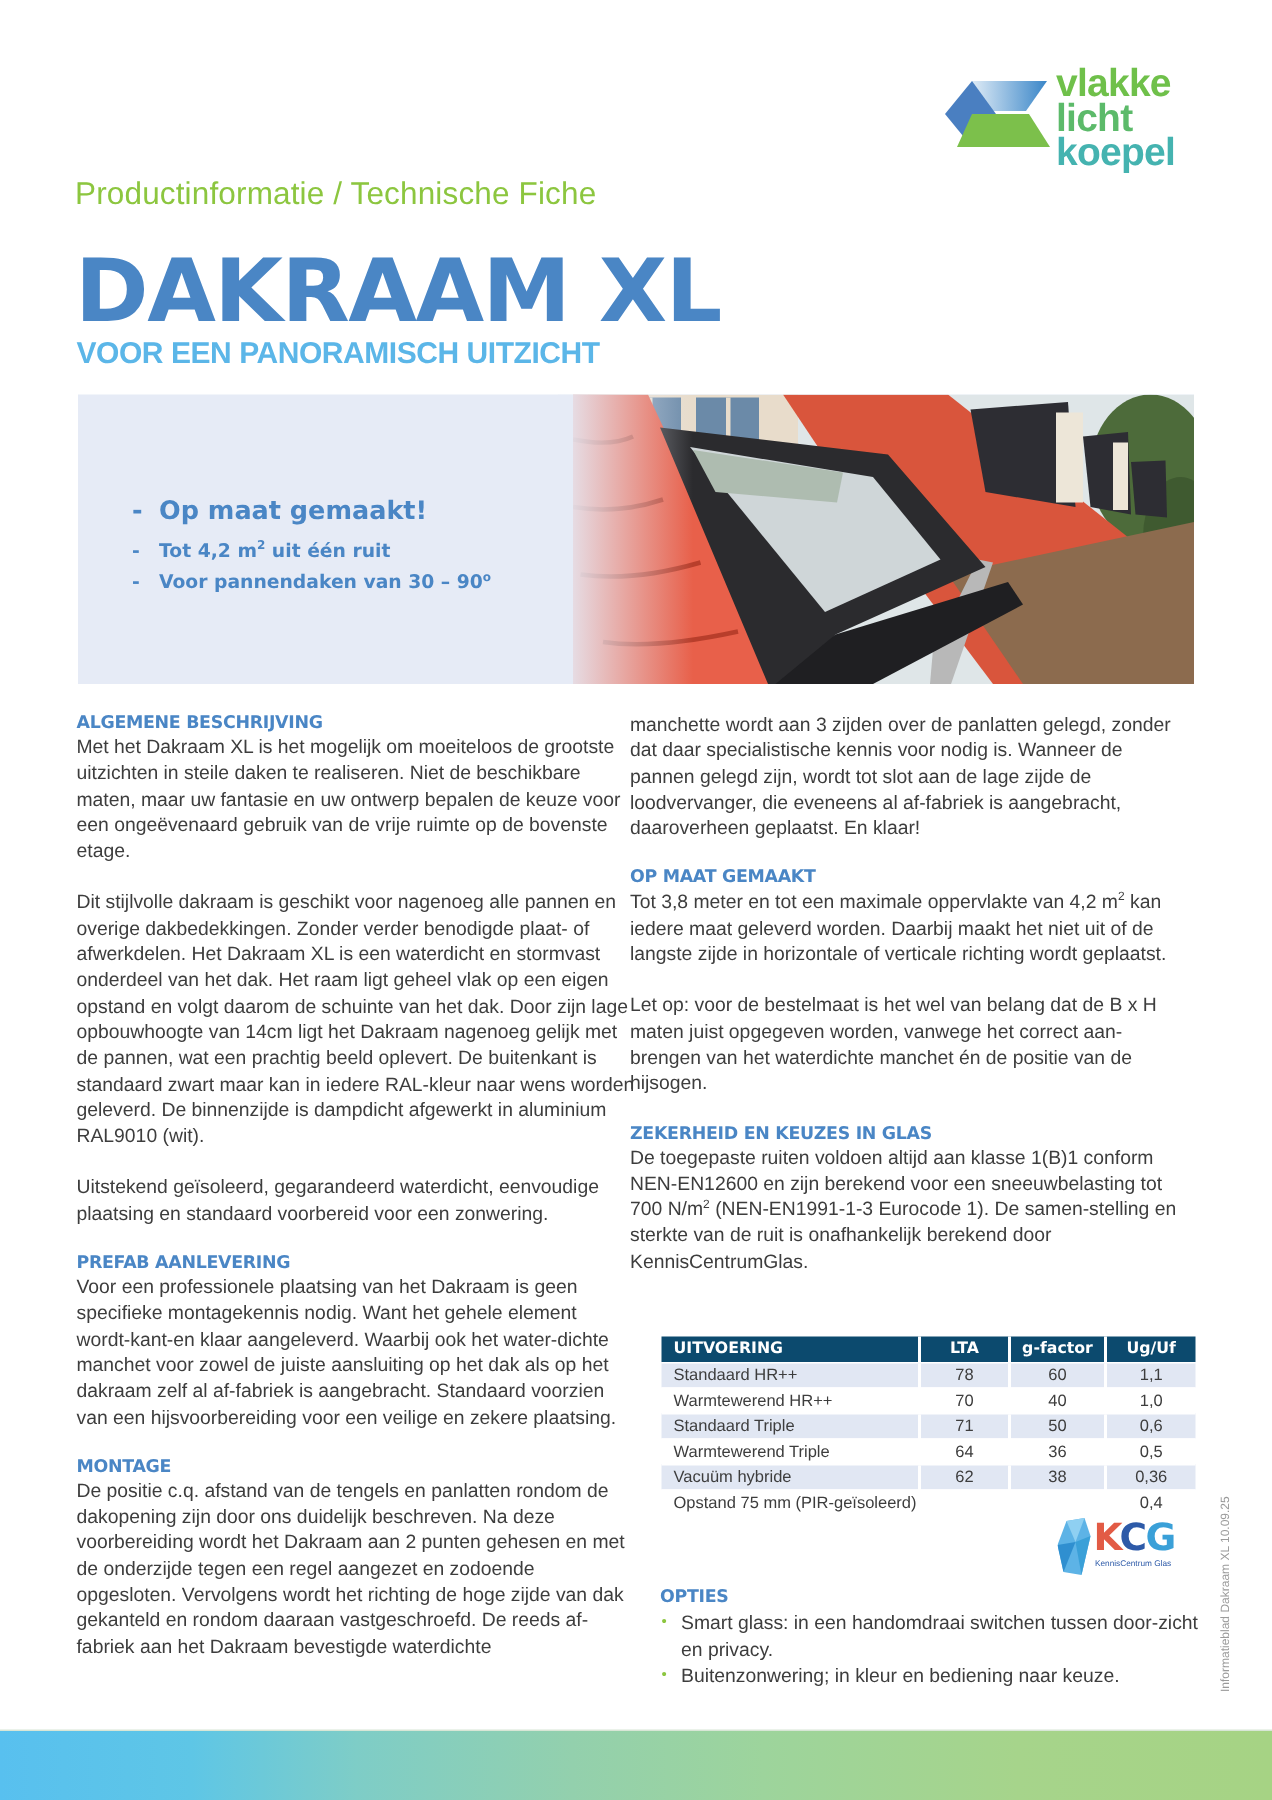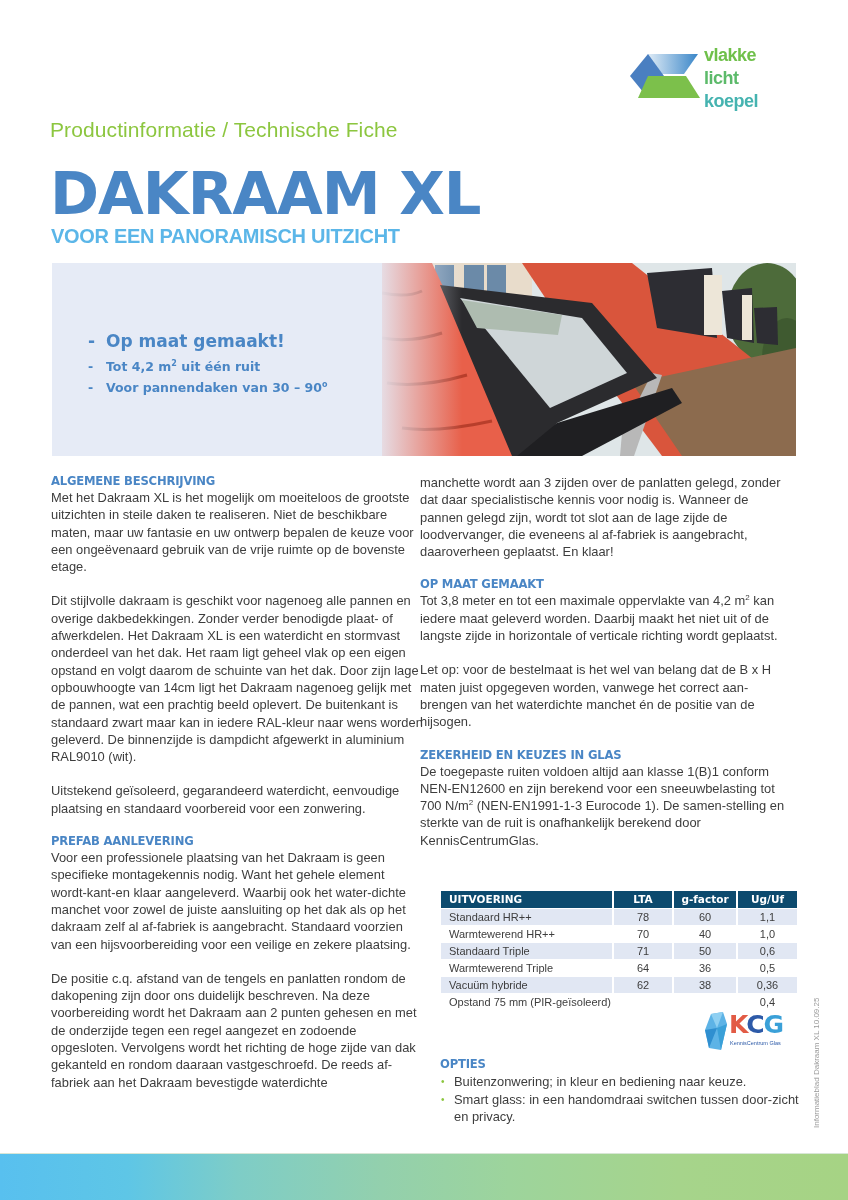--- a/index.html
+++ b/index.html
@@ -3,21 +3,21 @@
 <meta charset="utf-8">
 <style>
   * { box-sizing: border-box; margin: 0; padding: 0; }
   html, body { width: 848px; height: 1200px; background: #ffffff; overflow: hidden; }
   body { position: relative; font-family: "Liberation Sans", "DejaVu Sans", sans-serif; color: #3b3b3b; }
 
   
   .logo { position: absolute; left: 630px; top: 44px; width: 170px; height: 80px; }
   .logo svg { position: absolute; left: 0; top: 8px; }
   .logo-text { position: absolute; left: 74px; top: 0; font-family: "Liberation Sans", sans-serif; font-weight: bold;
-    font-size: 18px; line-height: 23px; letter-spacing: -0.5px; }
+    font-size: 26px; line-height: 23px; letter-spacing: -0.5px; }
   .logo-text span { display: block; }
   .logo-text .l1 { color: #6fc04a; }
   .logo-text .l2 { color: #5cba6a; }
   .logo-text .l3 { color: #45b3b0; }
 
   .subtitle-top { position: absolute; left: 50px; top: 118px; font-size: 21px; color: #8cc63f; letter-spacing: 0.1px; }
   .main-title { position: absolute; left: 50px; top: 162px; font-size: 58px; font-weight: 900; color: #4a86c5;
     font-family: "DejaVu Sans", sans-serif; letter-spacing: -1px; line-height: 64px; transform: scaleX(1.02); transform-origin: left; }
   .main-subtitle { position: absolute; left: 51px; top: 225px; font-size: 20px; font-weight: bold; color: #5bb6e8;
     font-family: Liberation Sans, sans-serif; letter-spacing: -0.3px; }
@@ -152,20 +152,21 @@
 
 <div class="col col-left">
   <div class="h">ALGEMENE BESCHRIJVING</div>
   <p class="p">Met het Dakraam XL is het mogelijk om moeiteloos de grootste uitzichten in steile daken te realiseren. Niet de beschikbare maten, maar uw fantasie en uw ontwerp bepalen de keuze voor een ongeëvenaard gebruik van de vrije ruimte op de bovenste etage.</p>
   <p class="p">Dit stijlvolle dakraam is geschikt voor nagenoeg alle pannen en overige dakbedekkingen. Zonder verder benodigde plaat- of afwerkdelen. Het Dakraam XL is een waterdicht en stormvast onderdeel van het dak. Het raam ligt geheel vlak op een eigen opstand en volgt daarom de schuinte van het dak. Door zijn lage opbouwhoogte van 14cm ligt het Dakraam nagenoeg gelijk met de pannen, wat een prachtig beeld oplevert. De buitenkant is standaard zwart maar kan in iedere RAL-kleur naar wens worden geleverd. De binnenzijde is dampdicht afgewerkt in aluminium RAL9010 (wit).</p>
   <p class="p">Uitstekend geïsoleerd, gegarandeerd waterdicht, eenvoudige plaatsing en standaard voorbereid voor een zonwering.</p>
 
   <div class="h">PREFAB AANLEVERING</div>
   <p class="p">Voor een professionele plaatsing van het Dakraam is geen specifieke montagekennis nodig. Want het gehele element wordt-kant-en klaar aangeleverd. Waarbij ook het water-dichte manchet voor zowel de juiste aansluiting op het dak als op het dakraam zelf al af-fabriek is aangebracht. Standaard voorzien van een hijsvoorbereiding voor een veilige en zekere plaatsing.</p>
 
+  <div class="h">MONTAGE</div>
   <p class="p tight">De positie c.q. afstand van de tengels en panlatten rondom de dakopening zijn door ons duidelijk beschreven. Na deze voorbereiding wordt het Dakraam aan 2 punten gehesen en met de onderzijde tegen een regel aangezet en zodoende opgesloten. Vervolgens wordt het richting de hoge zijde van dak gekanteld en rondom daaraan vastgeschroefd. De reeds af-fabriek aan het Dakraam bevestigde waterdichte</p>
 </div>
 
 <div class="col col-right">
   <p class="p">manchette wordt aan 3 zijden over de panlatten gelegd, zonder dat daar specialistische kennis voor nodig is. Wanneer de pannen gelegd zijn, wordt tot slot aan de lage zijde de loodvervanger, die eveneens al af-fabriek is aangebracht, daaroverheen geplaatst. En klaar!</p>
 
   <div class="h">OP MAAT GEMAAKT</div>
   <p class="p"><span>Tot 3,8 meter en tot een maximale oppervlakte van 4,2 m</span><sup>2</sup><span> kan iedere maat geleverd worden. Daarbij maakt het niet uit of de langste zijde in horizontale of verticale richting wordt geplaatst.</span></p>
   <p class="p">Let op: voor de bestelmaat is het wel van belang dat de B x H maten juist opgegeven worden, vanwege het correct aan-brengen van het waterdichte manchet én de positie van de hijsogen.</p>
 
@@ -230,20 +231,20 @@
     <polygon points="12,16 22,12 16,38" fill="#3aa0d8"></polygon>
   </svg>
   <div class="kcg-letters">
     <span class="k">K</span><span class="c">C</span><span class="g">G</span>
   </div>
   <div class="kcg-sub">KennisCentrum Glas</div>
 </div>
 
 <div class="h opties-title">OPTIES</div>
 <ul class="opties-list">
+  <li>Smart glass: in een handomdraai switchen tussen door-zicht en privacy.</li>
   <li>Buitenzonwering; in kleur en bediening naar keuze.</li>
-  <li>Smart glass: in een handomdraai switchen tussen door-zicht en privacy.</li>
 </ul>
 
 <div class="side-note">Informatieblad Dakraam XL 10.09.25</div>
 
 <div class="footer-line"></div>
 <div class="footer-bar"></div>
 
 </body></html>

